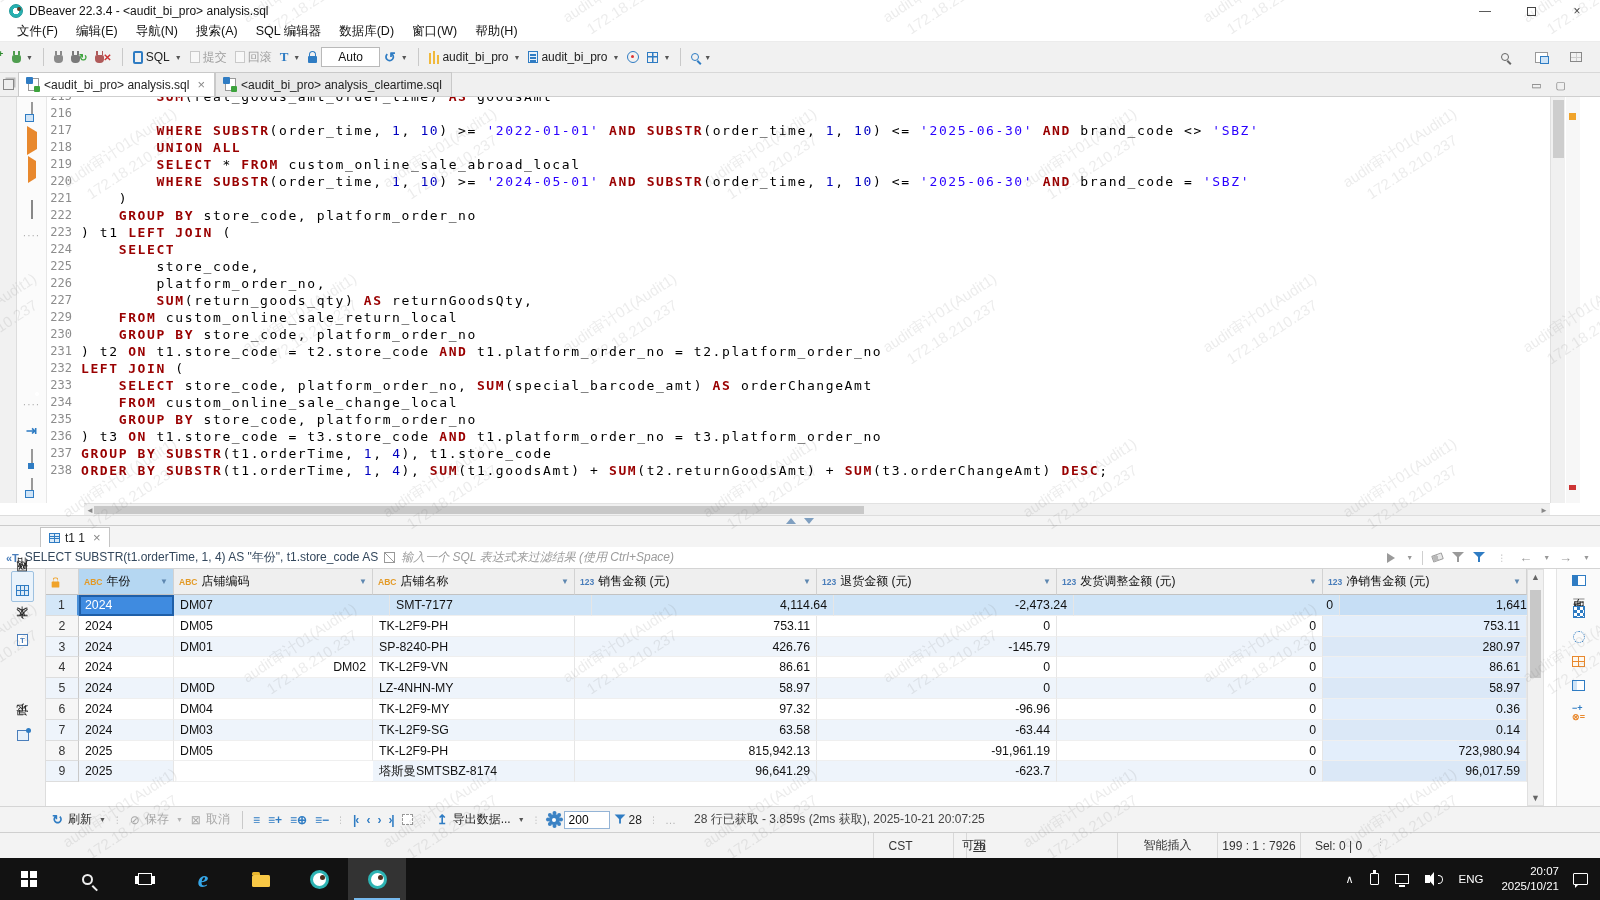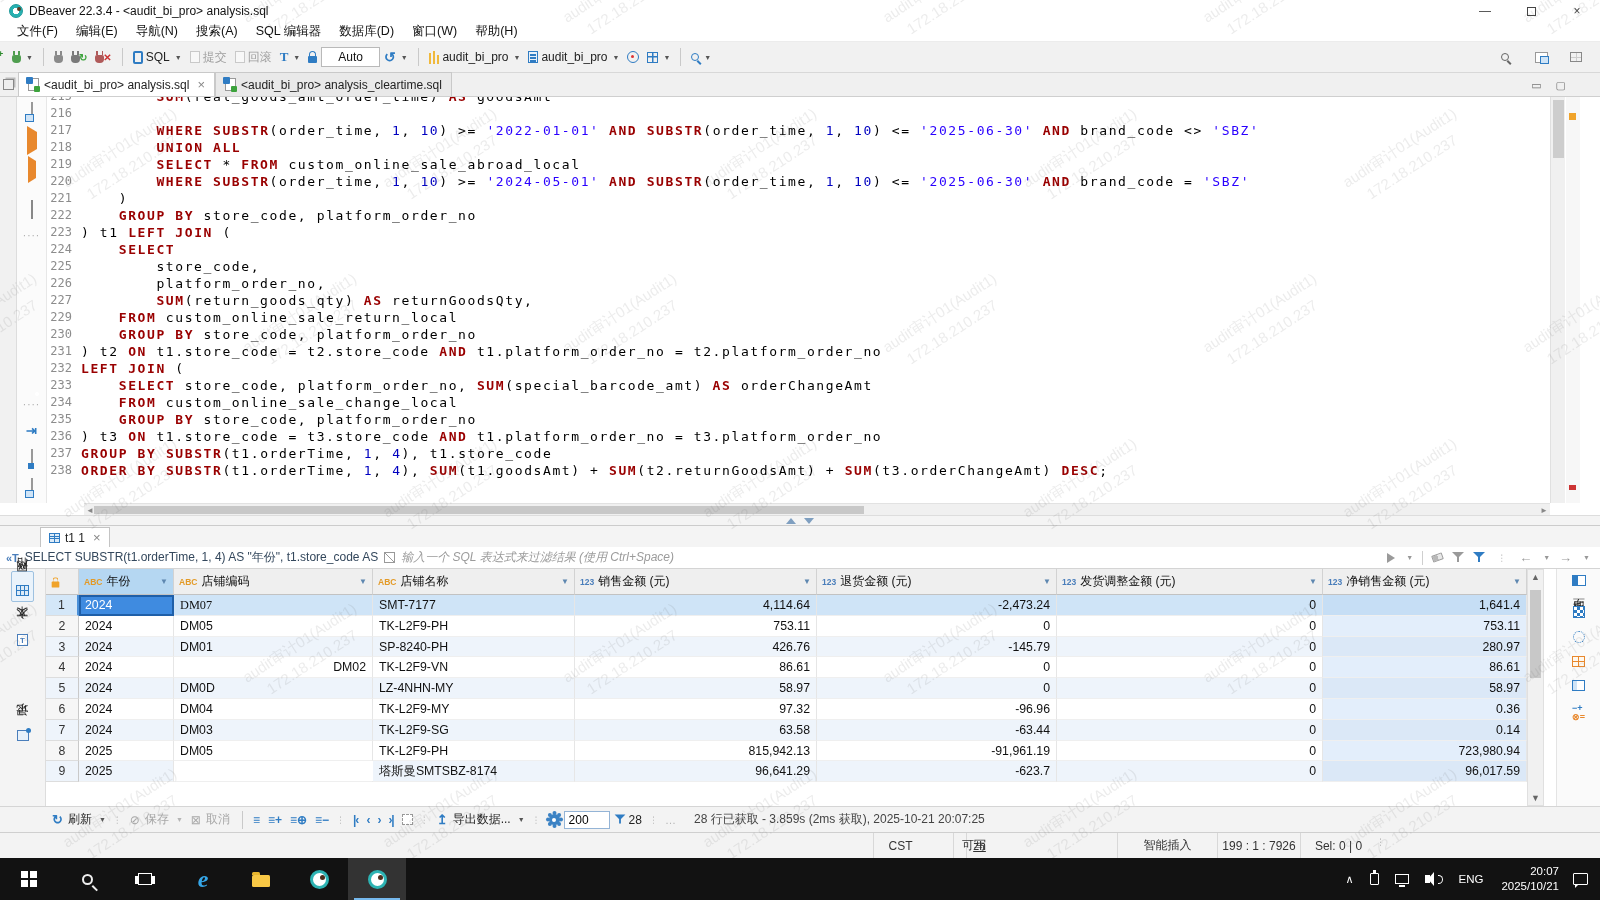--- a/index.html
+++ b/index.html
@@ -474,21 +474,21 @@
         </div>
         <div class="hcell" style="width: 204px;">
           <span class="typ n123">123</span>
           <span>净销售金额 (元)</span>
           <span class="hdd">▼</span>
         </div>
       </div>
       <div class="rrow stripe selrow">
         <div class="rcell rnum" style="width: 33px;">1</div>
         <div class="rcell selcell" style="width: 95px;">2024</div>
-        <div class="rcell" style="width: 199px; font-family: Liberation Serif, serif;">DM07</div>
+        <div class="rcell" style="width: 216px;">DM07</div>
         <div class="rcell" style="width: 202px;">SMT-7177</div>
         <div class="rcell numcol" style="width: 242px;">4,114.64</div>
         <div class="rcell numcol" style="width: 240px;">-2,473.24</div>
         <div class="rcell numcol" style="width: 266px;">0</div>
         <div class="rcell numcol lastcol" style="width: 204px;">1,641.4</div>
       </div>
       <div class="rrow">
         <div class="rcell rnum" style="width: 33px;">2</div>
         <div class="rcell" style="width: 95px;">2024</div>
         <div class="rcell" style="width: 199px;">DM05</div>

